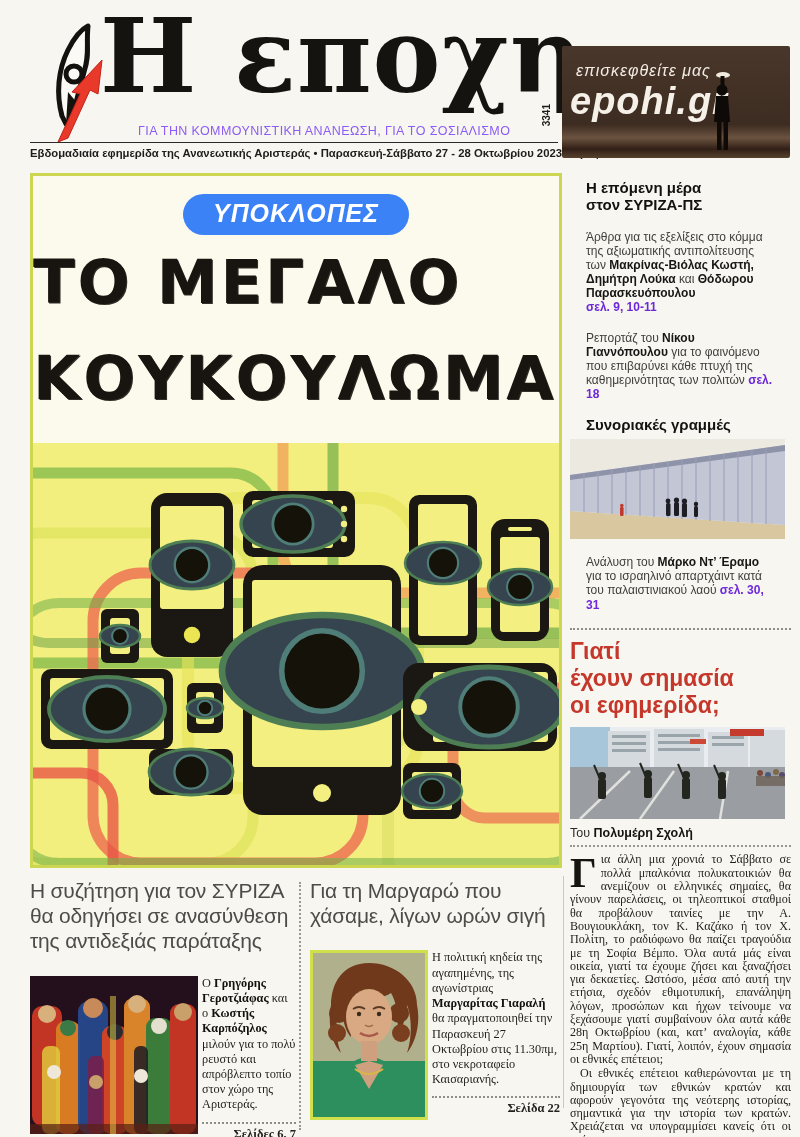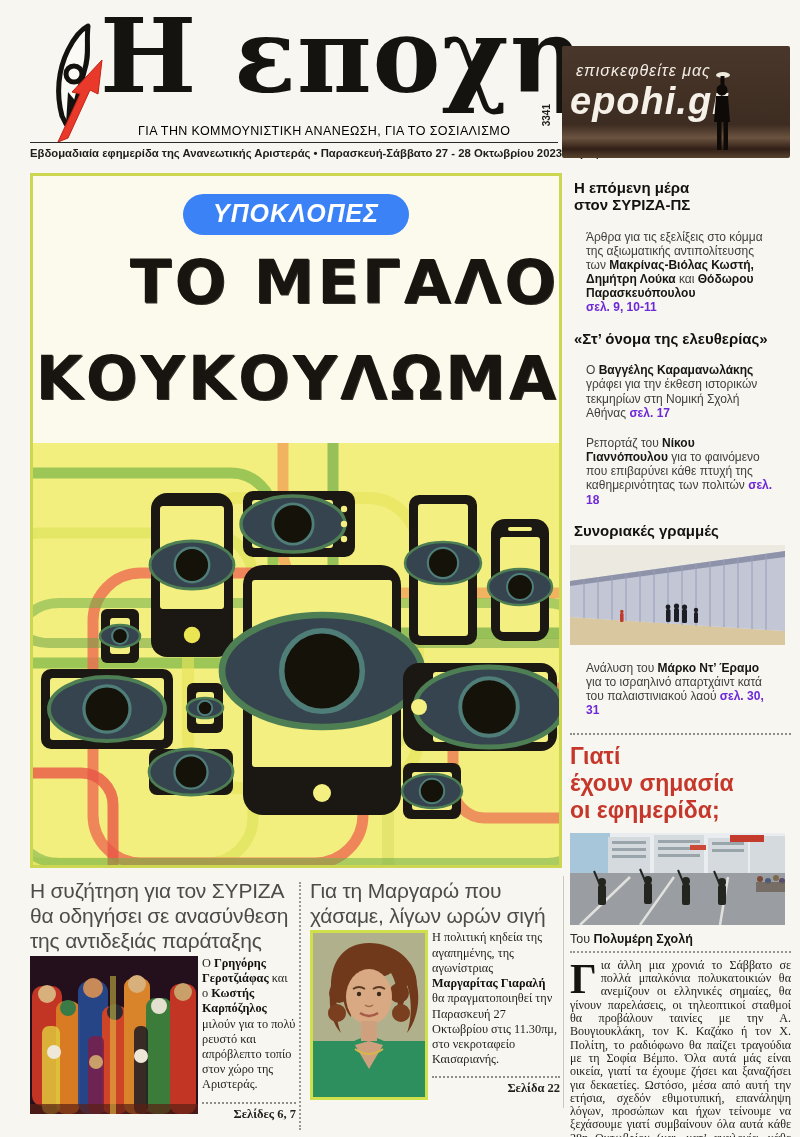--- a/index.html
+++ b/index.html
@@ -5,21 +5,21 @@
   html,body{margin:0;padding:0;background:#e9e7e1;}
   .page{position:relative;width:800px;height:1137px;margin:0 auto;background:#f8f6f0;
         font-family:"Liberation Sans",sans-serif;overflow:hidden;color:#1c1c1a;padding-left:12px;}
 
   
   .mast-logo{position:absolute;left:28px;top:20px;width:92px;height:130px;}
   .mast-title{position:absolute;left:100px;top:8px;width:460px;
       font-family:"DejaVu Serif",serif;font-weight:bold;font-size:102px;line-height:.95;
       letter-spacing:1px;color:#15130f;white-space:nowrap;}
   .mast-tagline{position:absolute;left:138px;top:124px;width:400px;
-      font-size:12.5px;letter-spacing:.4px;color:#000000;}
+      font-size:12.5px;letter-spacing:.4px;color:#8b5cf6;}
   .mast-code{position:absolute;left:541px;top:104px;writing-mode:vertical-rl;transform:rotate(180deg);
       font-size:10px;font-weight:bold;color:#1b1b19;}
   .mast-rule{position:absolute;left:30px;top:142px;width:528px;border-top:1.5px solid #2a2a28;}
   .mast-dateline{position:absolute;left:30px;top:147px;width:528px;
       font-size:11.3px;font-weight:bold;color:#1d1d1b;white-space:nowrap;}
 
   
   .promo{position:absolute;left:562px;top:46px;width:228px;height:112px;
       background:linear-gradient(180deg,#4a372b 0%,#3d2c21 70%,#6b5340 82%,#311f16 92%,#58432f 100%);
       border-radius:2px;overflow:hidden;}
@@ -28,29 +28,29 @@
   .promo-site{position:absolute;left:8px;top:34px;font-style:italic;font-weight:bold;
       font-size:38px;color:#f5f1e8;letter-spacing:1px;}
   .promo-person{position:absolute;left:142px;top:26px;width:36px;height:82px;}
 
   
   .feature{position:absolute;left:30px;top:173px;width:526px;height:689px;
       border:3px solid #ccd650;background:#fbfaec;}
   .kicker-row{position:absolute;left:0;top:18px;width:100%;text-align:center;}
   .kicker{display:inline-block;background:#3b82f6;color:#fff;border-radius:24px;
       padding:5px 30px 7px;font-style:italic;font-weight:bold;font-size:25px;letter-spacing:1px;}
-  .feat-head{position:absolute;left:0;top:58px;width:100%;text-align:right;
+  .feat-head{position:absolute;left:0;top:58px;width:100%;text-align:left;
       font-family:"DejaVu Sans",sans-serif;font-weight:bold;font-size:61px;line-height:96px;
       letter-spacing:3px;color:#181410;text-shadow:1px 1px 0 #33302a;}
   .illus{position:absolute;left:0;bottom:0;width:526px;height:422px;display:block;}
 
   
   .sidebar{position:absolute;left:570px;top:180px;width:221px;}
   .sb-item{margin-bottom:13px;}
-  .sb-title{margin:0 4px 3px;font-size:15px;line-height:1.12;font-weight:bold;color:#121210;}
+  .sb-title{margin:0 16px 3px;font-size:15px;line-height:1.12;font-weight:bold;color:#121210;}
   .sb-body{margin:16px;font-size:12px;line-height:1.18;color:#3e3e3b;}
   .sb-body b{color:#161614;}
   .sb-page{font-weight:bold;color:#6d28d9;}
   .wall-img{display:block;width:215px;height:100px;margin:5px 0 5px;}
   .dotline{border:0;border-top:2px dotted #8e8e88;margin:9px 0 8px;}
 
   
   .op-title{margin:4px 0 9px;font-size:23px;line-height:1.17;font-weight:bold;color:#c5372a;}
   .parade-img{display:block;width:215px;height:92px;}
   .op-byline{margin:7px 0 6px;padding-bottom:5px;border-bottom:2px dotted #97978f;
@@ -58,21 +58,21 @@
   .op-byline b{color:#14140f;}
   .op-body p{margin:0 0 1px;font-family:"Liberation Serif",serif;font-size:12.1px;
       line-height:1.1;text-align:justify;color:#1e1d18;}
   .op-body p.indent{text-indent:10px;}
   .dropcap{float:left;font-family:"Liberation Serif",serif;font-weight:bold;
       font-size:42px;line-height:.82;padding:3px 4px 0 0;color:#15140f;}
 
   
   .story-left{position:absolute;left:30px;top:878px;width:266px;}
   .story-mid{position:absolute;left:310px;top:878px;width:250px;}
-  .story-head{margin:0 0 2px;font-size:21px;line-height:1.2;font-weight:normal;
+  .story-head{margin:0 0 22px;font-size:21px;line-height:1.2;font-weight:normal;
       letter-spacing:-.2px;color:#4c4c48;}
   .story-flex{display:flex;gap:4px;}
   .painting-img{display:block;width:168px;height:158px;flex:0 0 auto;}
   .portrait-img{display:block;width:112px;height:164px;flex:0 0 auto;
       border:3px solid #cfe04c;background:#b3b28e;}
   .story-cap{font-family:"Liberation Serif",serif;font-size:12.3px;line-height:1.24;color:#201f1b;}
   .story-cap b{color:#12110d;}
   .cap-pages{margin-top:9px;padding-top:3px;border-top:2px dotted #8e8e88;
       text-align:right;font-weight:bold;font-family:"Liberation Serif",serif;font-size:12.5px;}
   .vdiv{position:absolute;left:299px;top:882px;height:248px;border-left:2px dotted #9a9a94;}
@@ -190,24 +190,20 @@
   <div class="sidebar">
 
     <div class="sb-item">
       <h3 class="sb-title">
         <span>Η επόμενη μέρα</span><br>
         <span>στον ΣΥΡΙΖΑ-ΠΣ</span>
       </h3>
       <p class="sb-body"><span>Άρθρα για τις εξελίξεις στο κόμμα της αξιωματικής αντιπολίτευσης των </span><b>Μακρίνας-Βιόλας Κωστή, Δημήτρη Λούκα</b><span> και </span><b>Θόδωρου Παρασκευόπουλου</b><br><span class="sb-page">σελ. 9, 10-11</span></p>
     </div>
 
-    <div class="sb-item">
-      <h3 class="sb-title">«Στ’ όνομα της ελευθερίας»</h3>
-      <p class="sb-body"><span>Ο </span><b>Βαγγέλης Καραμανωλάκης</b><span> γράφει για την έκθεση ιστορικών τεκμηρίων στη Νομική Σχολή Αθήνας </span><span class="sb-page">σελ. 17</span></p>
-    </div>
 
     <div class="sb-item">
       <p class="sb-body"><span>Ρεπορτάζ του </span><b>Νίκου Γιαννόπουλου</b><span> για το φαινόμενο που επιβαρύνει κάθε πτυχή της καθημερινότητας των πολιτών </span><span class="sb-page">σελ. 18</span></p>
     </div>
 
     <div class="sb-item">
       <h3 class="sb-title">Συνοριακές γραμμές</h3>
       <svg class="wall-img" viewBox="0 0 215 100">
         <rect width="215" height="100" fill="#ece9e0"></rect>
         <polygon points="0,72 215,86 215,100 0,100" fill="#d9c7a0"></polygon>

